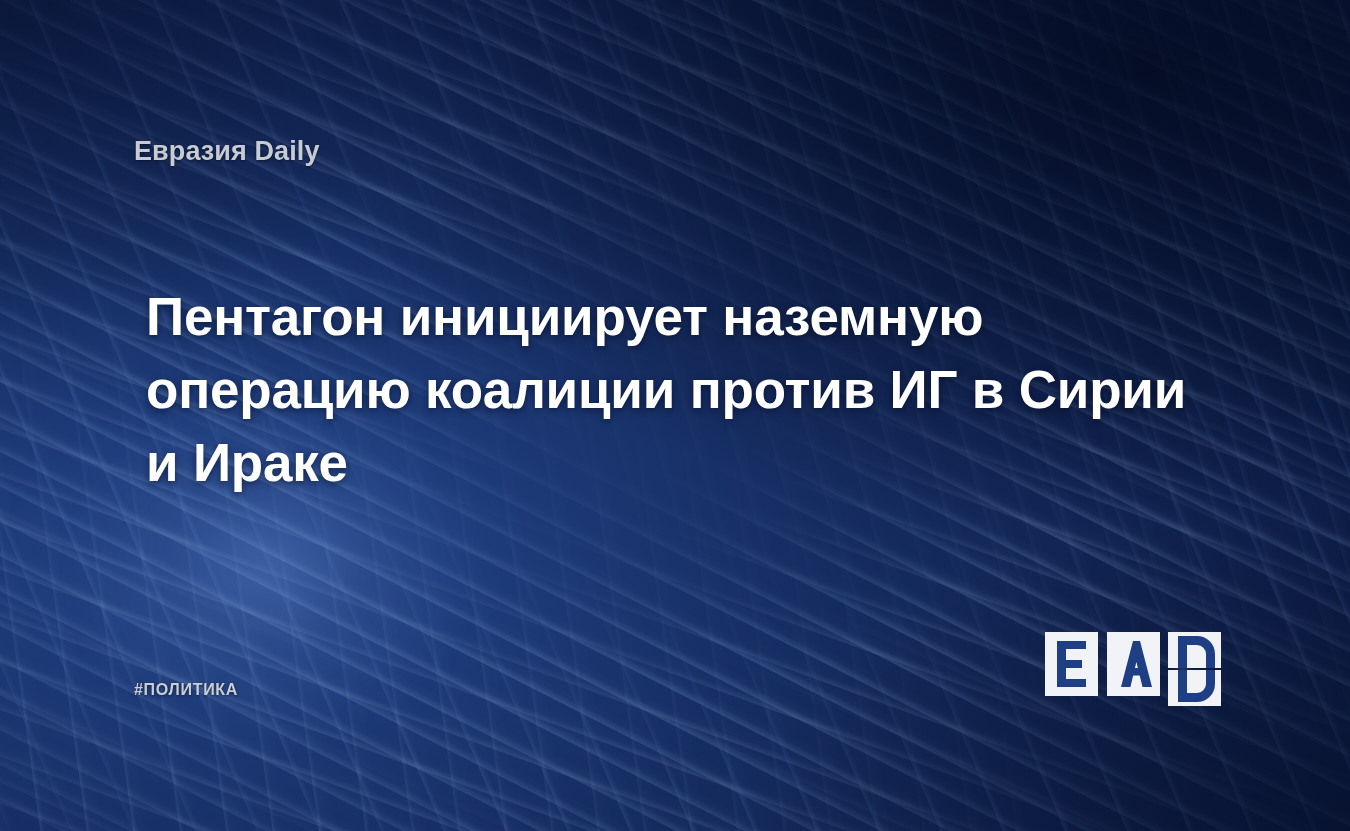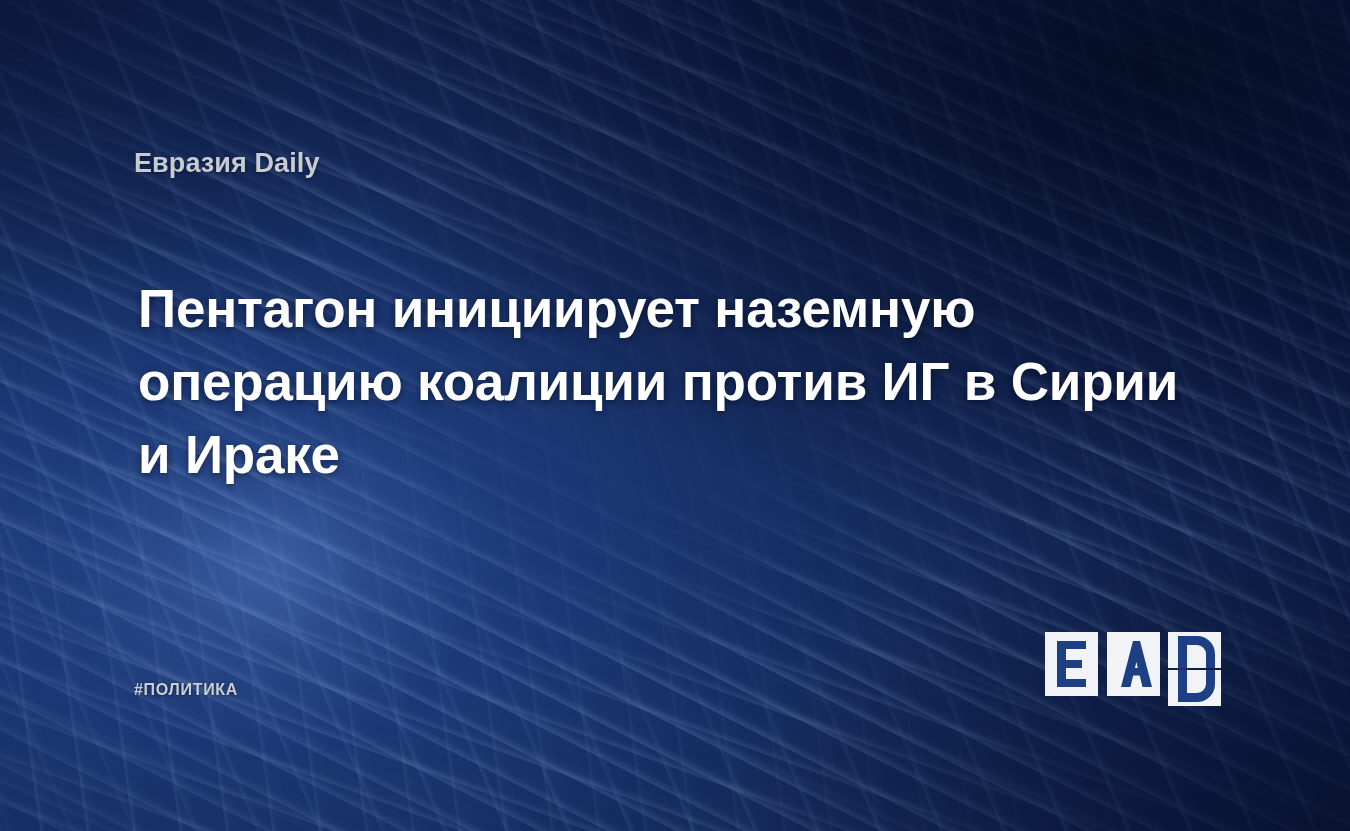--- a/index.html
+++ b/index.html
@@ -115,35 +115,35 @@
     background: radial-gradient(closest-side, rgba(110,150,220,0.30) 0%, rgba(110,150,220,0.10) 45%, rgba(110,150,220,0) 100%);
     filter: blur(6px);
   }
 
   
   .content { position: absolute; inset: 0; }
 
   .site-logo {
     position: absolute;
     left: 134px;
-    top: 148px;
+    top: 136px;
     font-size: 27px;
     font-weight: bold;
     color: #c6cbd4;
     letter-spacing: 0.1px;
     white-space: nowrap;
     text-shadow: 0 1px 3px rgba(0,0,0,0.45);
   }
 
   .headline {
     position: absolute;
     left: 134px;
     top: 268px;
     width: 1070px;
-    margin: 4px;
+    margin: 12px;
     font-size: 53px;
     line-height: 73px;
     font-weight: bold;
     color: #ffffff;
     letter-spacing: -0.2px;
     text-shadow: 0 2px 7px rgba(2,8,26,0.55);
   }
 
   .tag {
     position: absolute;

